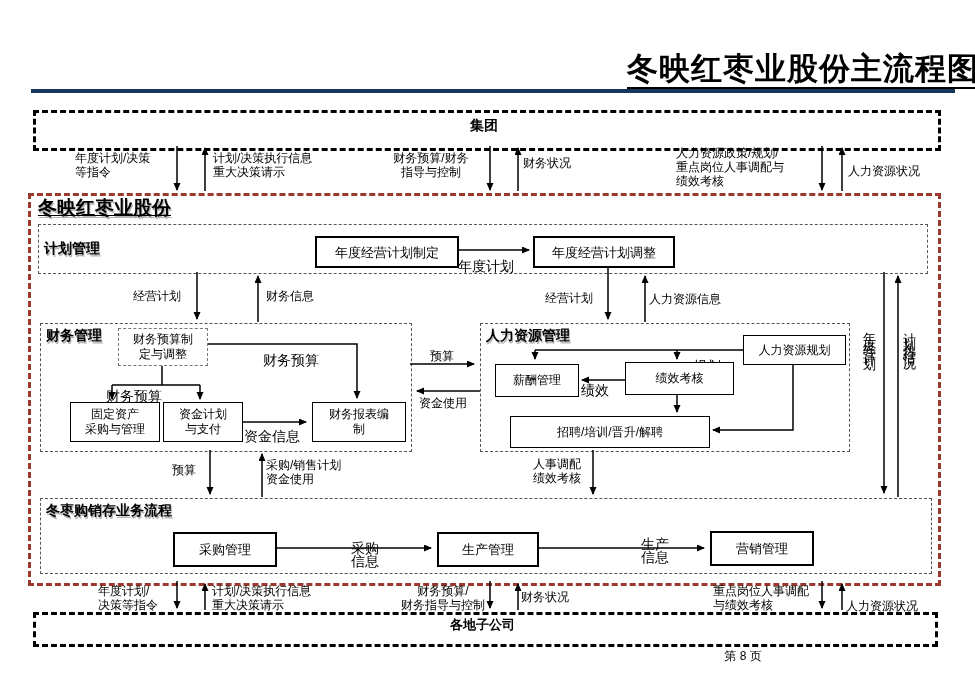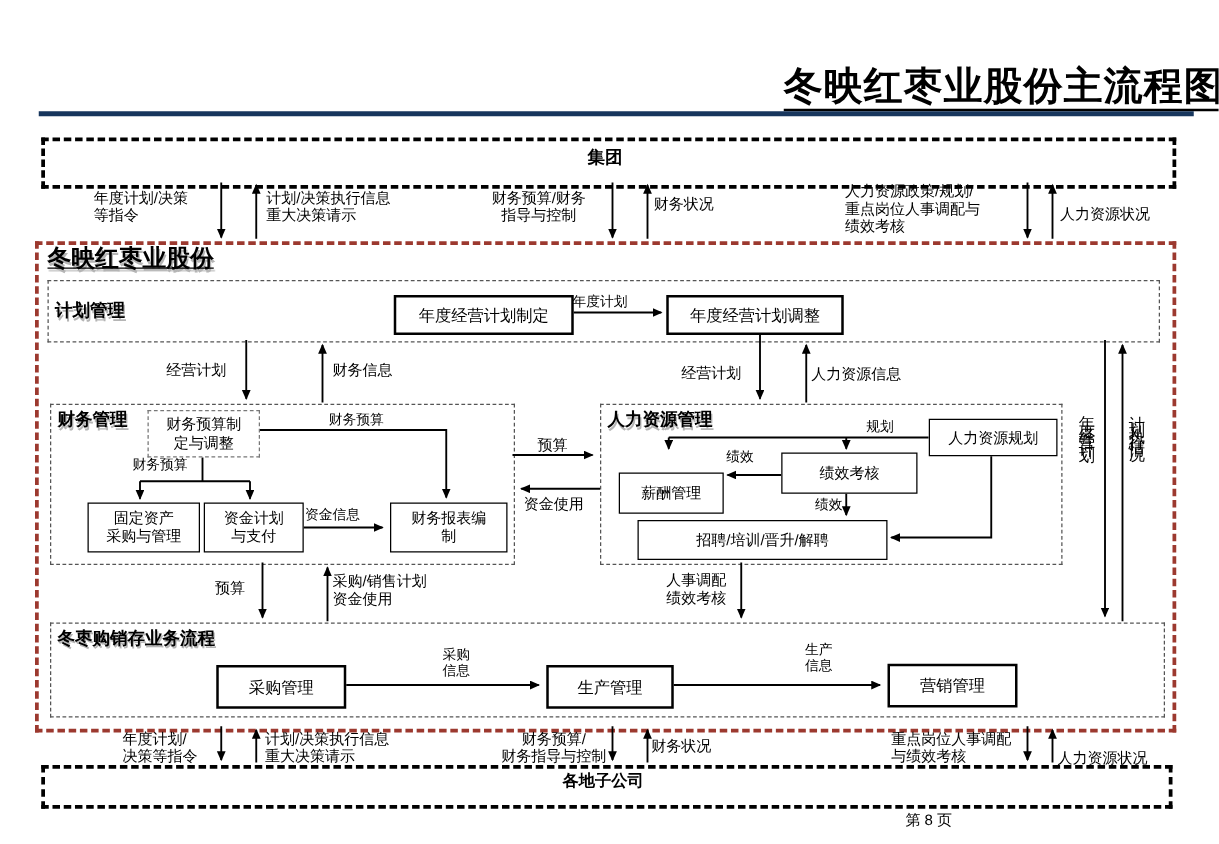--- a/index.html
+++ b/index.html
@@ -1,20 +1,20 @@
 <!DOCTYPE html>
 <html><head>
 <meta charset="utf-8">
 <style>
   html,body{margin:0;padding:0;background:#fff;}
   #canvas{position:relative;width:975px;height:675px;background:#fff;overflow:hidden;
     font-family:"Liberation Sans","DejaVu Sans",sans-serif;color:#000;}
   .abs{position:absolute;}
   .lbl{position:absolute;font-size:12px;line-height:14px;white-space:pre-line;z-index:3;}
-  .sm{font-size:11px;line-height:13px;}
+  .sm{font-size:14px;line-height:13px;margin-top:24px;}
   .box{position:absolute;background:#fff;border:2px solid #000;display:flex;align-items:center;
     justify-content:center;text-align:center;font-size:13px;line-height:15px;white-space:pre-line;z-index:3;}
   .box.thin{border-width:1px;font-size:12px;}
   .section{position:absolute;border:1px dashed #555;z-index:1;background:transparent;}
   .section-label{position:absolute;font-size:14px;font-weight:bold;z-index:3;
     text-shadow:1px 2px 0 #b5b5b5;}
   .bigdash{position:absolute;border:3px dashed #000;z-index:1;}
   .vlbl{position:absolute;writing-mode:vertical-rl;text-orientation:upright;font-size:13px;
     letter-spacing:5px;z-index:3;line-height:15px;}
   #connectors{position:absolute;left:0;top:0;z-index:2;pointer-events:none;}
@@ -77,21 +77,21 @@
   <div class="box thin" style="left:312px;top:402px;width:92px;height:38px;">财务报表编
 制</div>
   <div class="lbl sm" style="left:244px;top:406px;">资金信息</div>
   <div class="lbl" style="left:430px;top:349px;">预算</div>
   <div class="lbl" style="left:419px;top:396px;">资金使用</div>
 
   <div class="section" style="left:480px;top:323px;width:368px;height:127px;"></div>
   <div class="section-label" style="left:486px;top:327px;">人力资源管理</div>
   <div class="box thin" style="left:743px;top:335px;width:101px;height:28px;">人力资源规划</div>
   <div class="lbl sm" style="left:693px;top:336px;">规划</div>
-  <div class="box thin" style="left:495px;top:378px;width:82px;height:31px;">薪酬管理</div>
+  <div class="box thin" style="left:495px;top:364px;width:82px;height:31px;">薪酬管理</div>
   <div class="box thin" style="left:625px;top:362px;width:107px;height:31px;">绩效考核</div>
   <div class="lbl sm" style="left:581px;top:360px;">绩效</div>
   <div class="lbl sm" style="left:652px;top:398px;">绩效</div>
   <div class="box thin" style="left:510px;top:416px;width:198px;height:30px;">招聘/培训/晋升/解聘</div>
 
   <div class="lbl" style="left:172px;top:463px;">预算</div>
   <div class="lbl" style="left:266px;top:458px;width:100px;">采购/销售计划
 资金使用</div>
   <div class="lbl" style="left:522px;top:457px;width:70px;text-align:center;">人事调配
 绩效考核</div>

